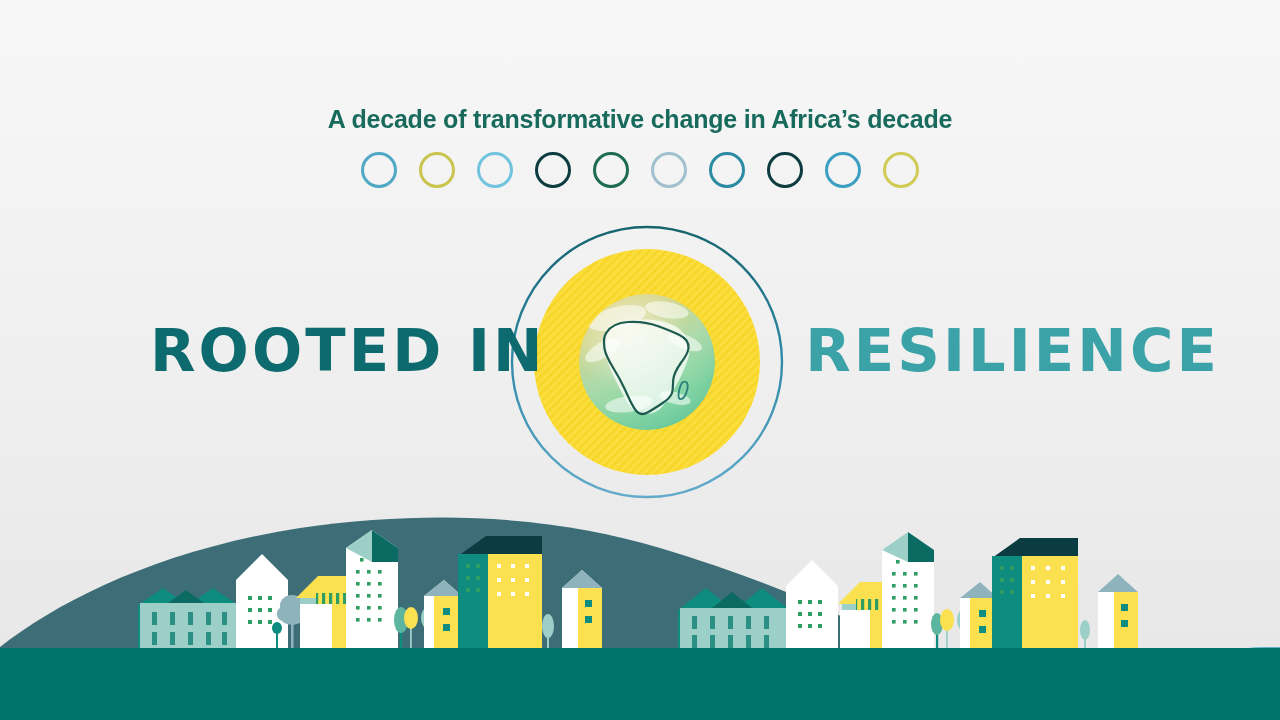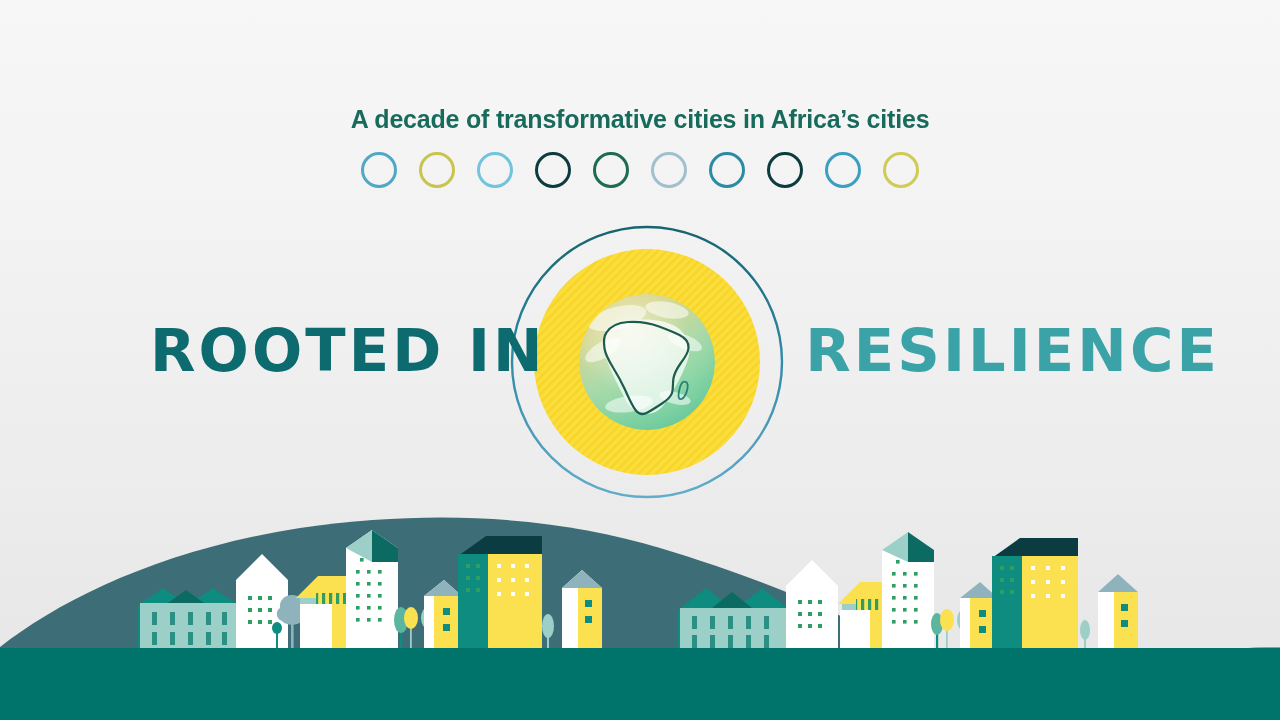--- a/index.html
+++ b/index.html
@@ -72,21 +72,21 @@
   .scene{
     position:absolute;left:0;bottom:0;width:1280px;height:220px;
   }
   .scene svg{display:block;width:1280px;height:220px;}
 </style>
 </head>
 <body>
 
 <div class="stage">
 
-  <div class="headline">A decade of transformative cities in Africa’s cities</div>
+  <div class="headline">A decade of transformative change in Africa’s decade</div>
 
   <div class="dots" id="dot-row">
       <div class="dot" style="border-color: rgb(79, 168, 196);"></div>
       <div class="dot" style="border-color: rgb(201, 196, 78);"></div>
       <div class="dot" style="border-color: rgb(114, 195, 221);"></div>
       <div class="dot" style="border-color: rgb(12, 60, 64);"></div>
       <div class="dot" style="border-color: rgb(29, 107, 82);"></div>
       <div class="dot" style="border-color: rgb(159, 192, 204);"></div>
       <div class="dot" style="border-color: rgb(43, 139, 163);"></div>
       <div class="dot" style="border-color: rgb(12, 60, 64);"></div>

